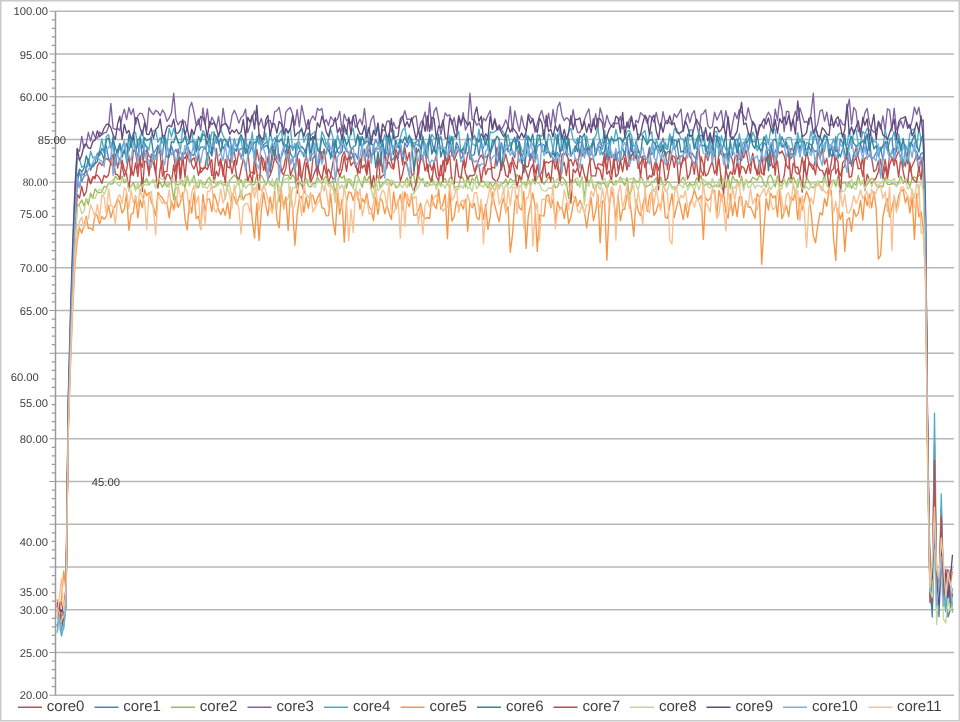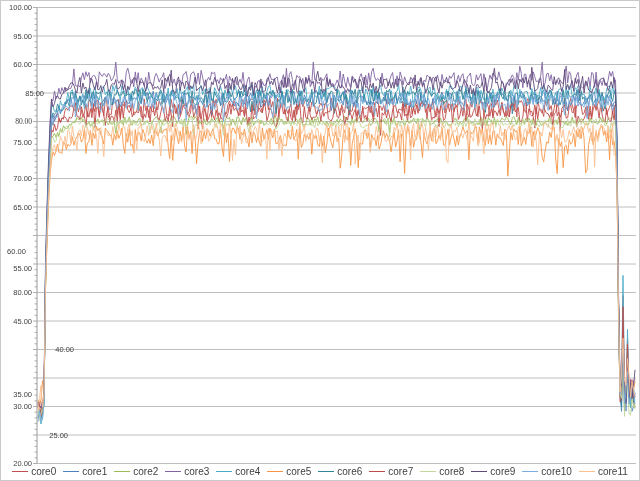--- a/index.html
+++ b/index.html
@@ -144,25 +144,25 @@
       <div class="y-label" style="top: 30.5px;">95.00</div>
       <div class="y-label" style="top: 59px;">60.00</div>
       <div class="y-label" style="top: 87.5px; padding-left: 12px;">85.00</div>
       <div class="y-label" style="top: 116px; font-family: Liberation Serif, serif;">80.00</div>
       <div class="y-label" style="top: 137px;">75.00</div>
       <div class="y-label" style="top: 173px;">70.00</div>
       <div class="y-label" style="top: 201.5px;">65.00</div>
       <div class="y-label" style="top: 246px; text-align: center;">60.00</div>
       <div class="y-label" style="top: 263px;">55.00</div>
       <div class="y-label" style="top: 287px;">80.00</div>
-      <div class="y-label" style="top: 315.5px;">45.00</div>
-      <div class="y-label" style="top: 344px; margin-left: 42px;">40.00</div>
+      <div class="y-label" style="top: 315.5px; padding-left: 48px;">45.00</div>
+      <div class="y-label" style="top: 356px;">40.00</div>
       <div class="y-label" style="top: 372.5px; margin-top: 16px;">35.00</div>
       <div class="y-label" style="top: 401px;">30.00</div>
-      <div class="y-label" style="top: 429.5px; margin-left: 36px;">25.00</div>
+      <div class="y-label" style="top: 429.5px;">25.00</div>
       <div class="y-label" style="top: 458px;">20.00</div>
     </div>
   <div id="legend" class="legend">
       <div class="legend-item">
         <span class="legend-dash" style="border-top-color: rgb(192, 80, 77);"></span>
         <span class="legend-label">core0</span>
       </div>
       <div class="legend-item">
         <span class="legend-dash" style="border-top-color: rgb(79, 129, 189);"></span>
         <span class="legend-label">core1</span>

